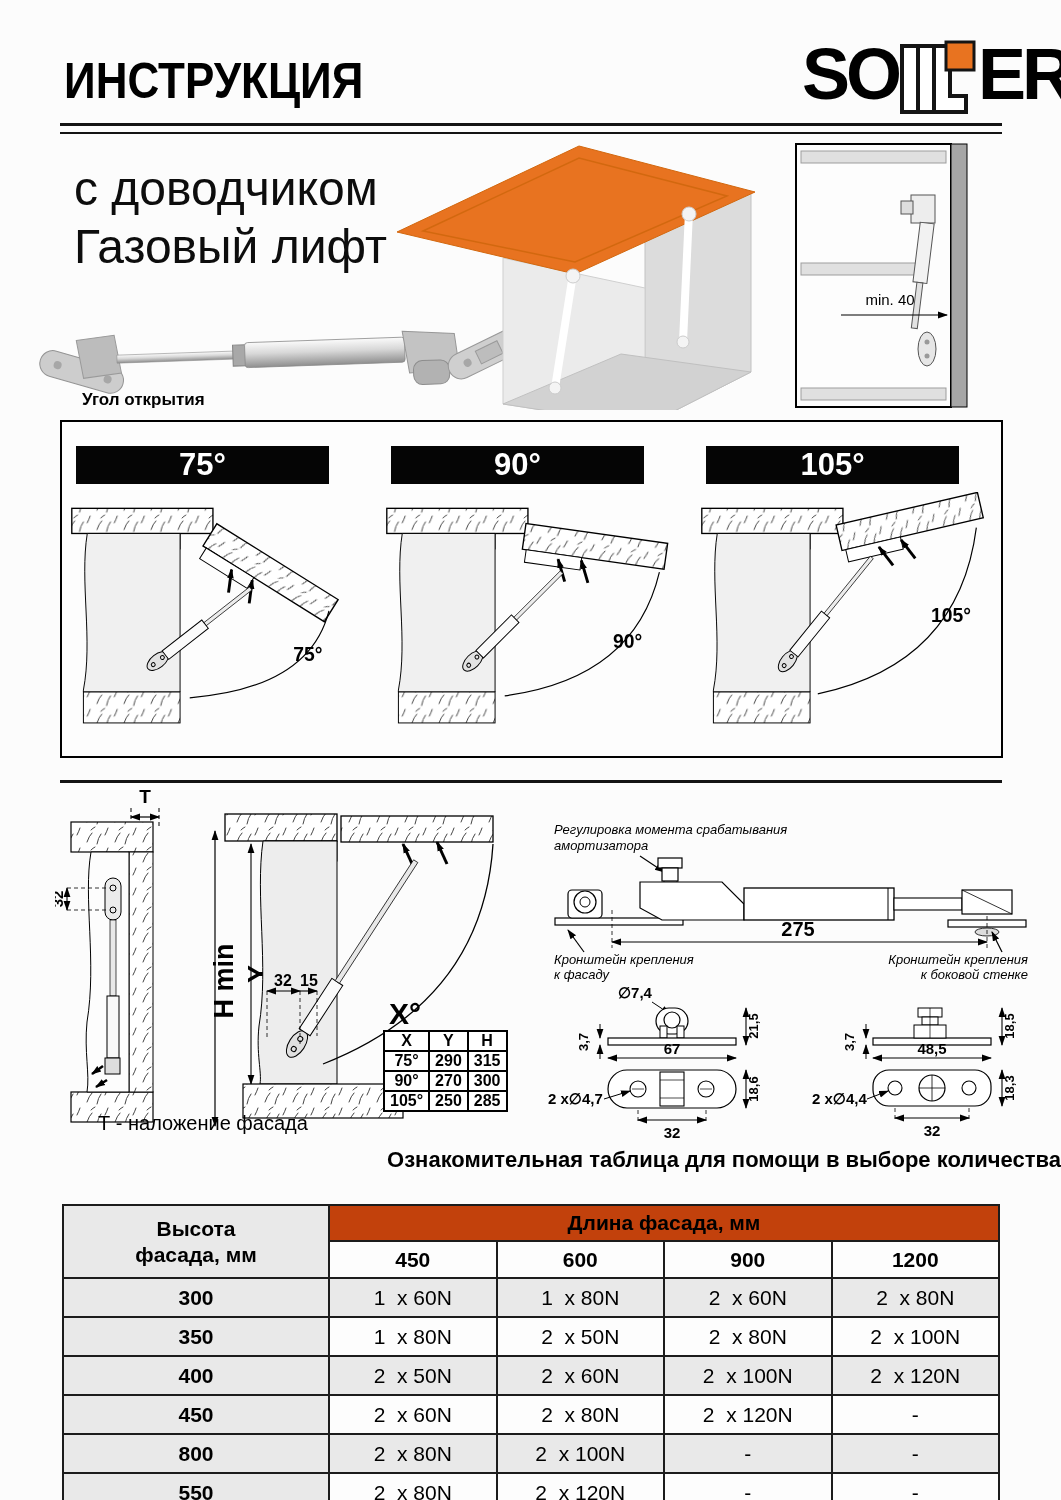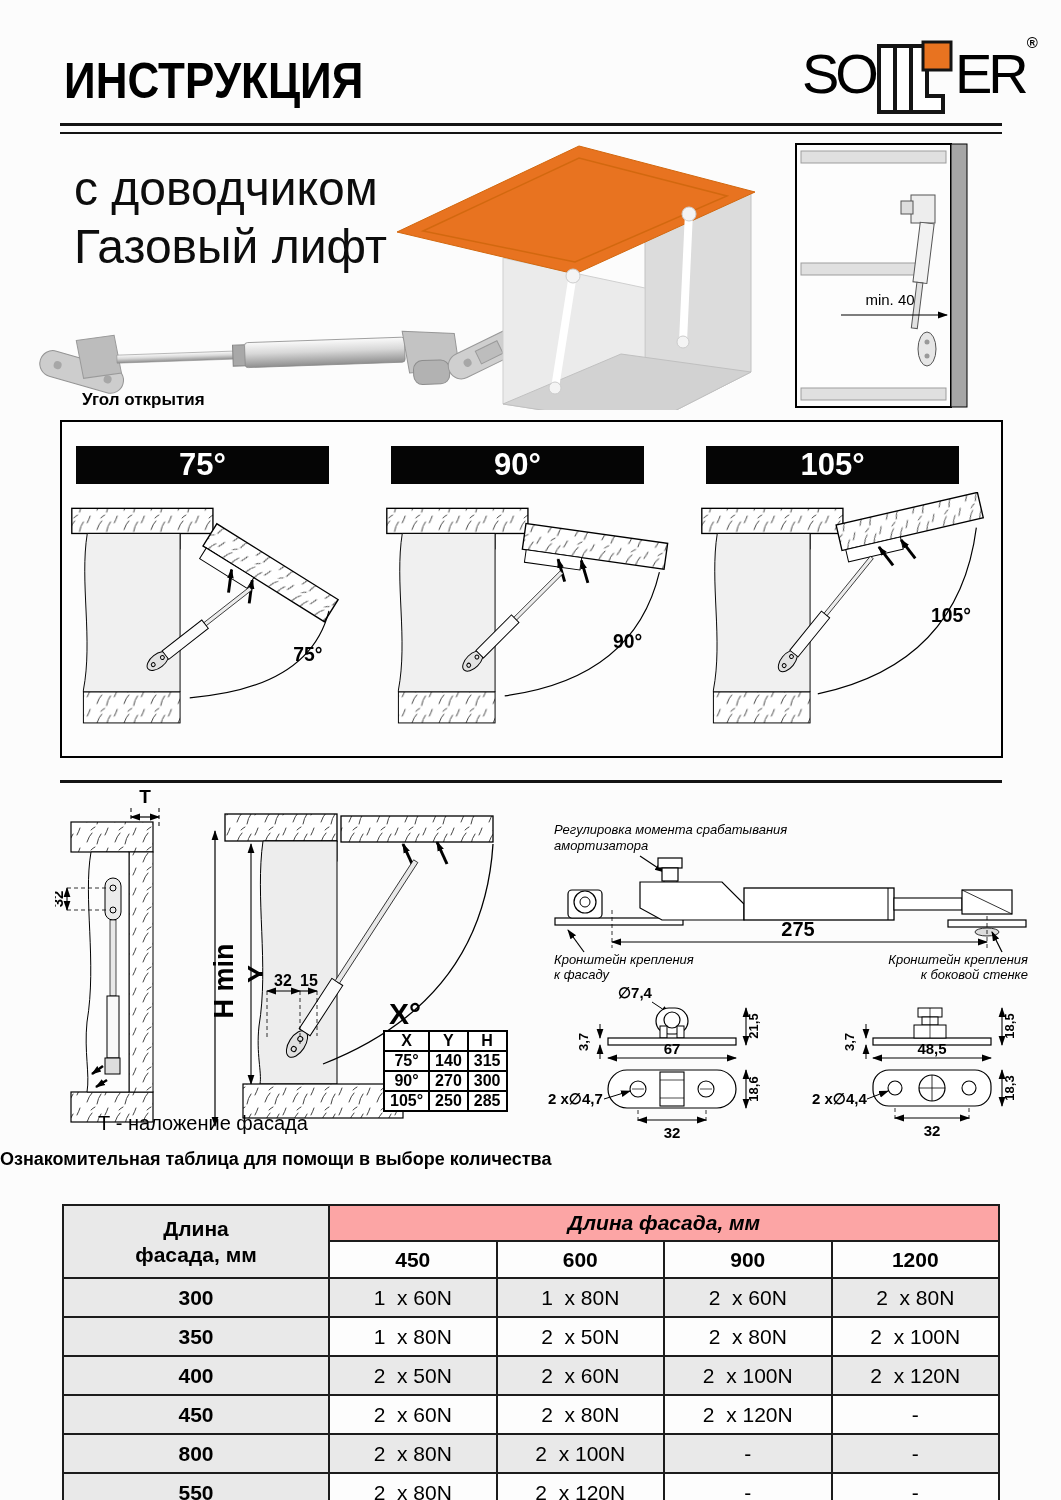--- a/index.html
+++ b/index.html
@@ -2,43 +2,43 @@
 <html><head>
 <meta charset="utf-8">
 <style>
   html,body{margin:0;padding:0;background:#ededed;}
   .page{position:relative;width:1061px;height:1500px;margin:0 auto;background:#fcfcfc;
         font-family:"Liberation Sans",sans-serif;color:#000;overflow:hidden;}
   
   .hdr-title{position:absolute;left:64px;top:52px;font-size:50px;font-weight:bold;
              letter-spacing:0px;transform:scaleX(.88);transform-origin:left;white-space:nowrap;}
   .logo{position:absolute;left:802px;top:36px;display:flex;align-items:flex-start;height:84px;}
-  .logo-txt{font-size:56px;font-weight:normal;letter-spacing:-4px;line-height:76px;}
+  .logo-txt{font-size:72px;font-weight:bold;letter-spacing:-4px;line-height:76px;}
   .logo-l{margin:4px -2px 0 2px;}
   .logo-reg{font-size:15px;font-weight:bold;margin:-2px 0 0 2px;}
   .dbl-rule{position:absolute;left:60px;width:942px;top:123px;height:6px;
             border-top:3px solid #141414;border-bottom:2px solid #141414;}
   
   .hero-title{position:absolute;left:74px;top:160px;font-size:48px;line-height:58px;color:#0d0d0d;}
   .sec-h{position:absolute;font-size:17px;font-weight:bold;}
   .angle-box{position:absolute;left:60px;top:420px;width:939px;height:334px;border:2px solid #000;background:#fdfdfd;}
   .angle-badge{position:absolute;width:253px;height:38px;background:#050505;color:#fff;
                font-size:31px;font-weight:bold;text-align:center;line-height:38px;}
   .rule2{position:absolute;left:60px;width:942px;top:780px;border-top:3px solid #141414;}
   .xyh{position:absolute;left:383px;top:1030px;border-collapse:collapse;background:#fff;}
   .xyh td{border:2px solid #000;font-size:16px;font-weight:bold;text-align:center;
           padding:0 5px;height:18px;min-width:26px;}
   .fcaption{position:absolute;left:98px;top:1112px;font-size:20px;}
-  .tbl-title{position:absolute;left:0;top:1146px;width:100%;text-align:left;
-             font-size:18px;font-weight:bold;line-height:27px;}
+  .tbl-title{position:absolute;left:0;top:1146px;width:100%;text-align:right;
+             font-size:22px;font-weight:bold;line-height:27px;}
   
   .sel{position:absolute;left:62px;top:1204px;width:938px;border-collapse:collapse;table-layout:fixed;}
   .sel th,.sel td{border:2.5px solid #1c1c1c;font-size:21px;text-align:center;padding:0;}
   .sel th{font-weight:bold;}
-  .sel .ghead{background:#fca5a5;height:34px;font-style:italic;}
+  .sel .ghead{background:#c2410c;height:34px;}
   .sel .lhead{background:#fdfdfd;height:35px;}
   .sel td.hcol{background:#e9e9e9;font-weight:bold;height:37px;}
   .sel td.val{white-space:pre;font-weight:normal;background:#fdfdfd;margin-left:16px;}
   .sel tbody tr:nth-child(odd) td.val{background:#e9e9e9;}
   .sel th.c1{background:#e9e9e9;font-size:21px;line-height:26px;}
   svg text{font-family:"Liberation Sans",sans-serif;}
 </style>
 </head>
 <body>
 <div class="page">
@@ -273,21 +273,21 @@
 
   <table class="xyh">
     <tbody>
         <tr>
       <td>X</td>
       <td>Y</td>
       <td>H</td>
     </tr>
     <tr>
       <td>75°</td>
-      <td>140</td>
+      <td>290</td>
       <td>315</td>
     </tr>
     <tr>
       <td>90°</td>
       <td>270</td>
       <td>300</td>
     </tr>
     <tr>
       <td>105°</td>
       <td>250</td>
@@ -399,21 +399,21 @@
     <colgroup>
         <col style="width:266px">
         <col>
         <col>
         <col>
         <col>
       </colgroup>
     <thead>
       <tr>
         <th class="c1" rowspan="2">
-          <div>Длина</div>
+          <div>Высота</div>
           <div>фасада, мм</div>
         </th>
         <th class="ghead" colspan="4">Длина фасада, мм</th>
       </tr>
       <tr>
         <th class="lhead">450</th>
         <th class="lhead">600</th>
         <th class="lhead">900</th>
         <th class="lhead">1200</th>
       </tr>

